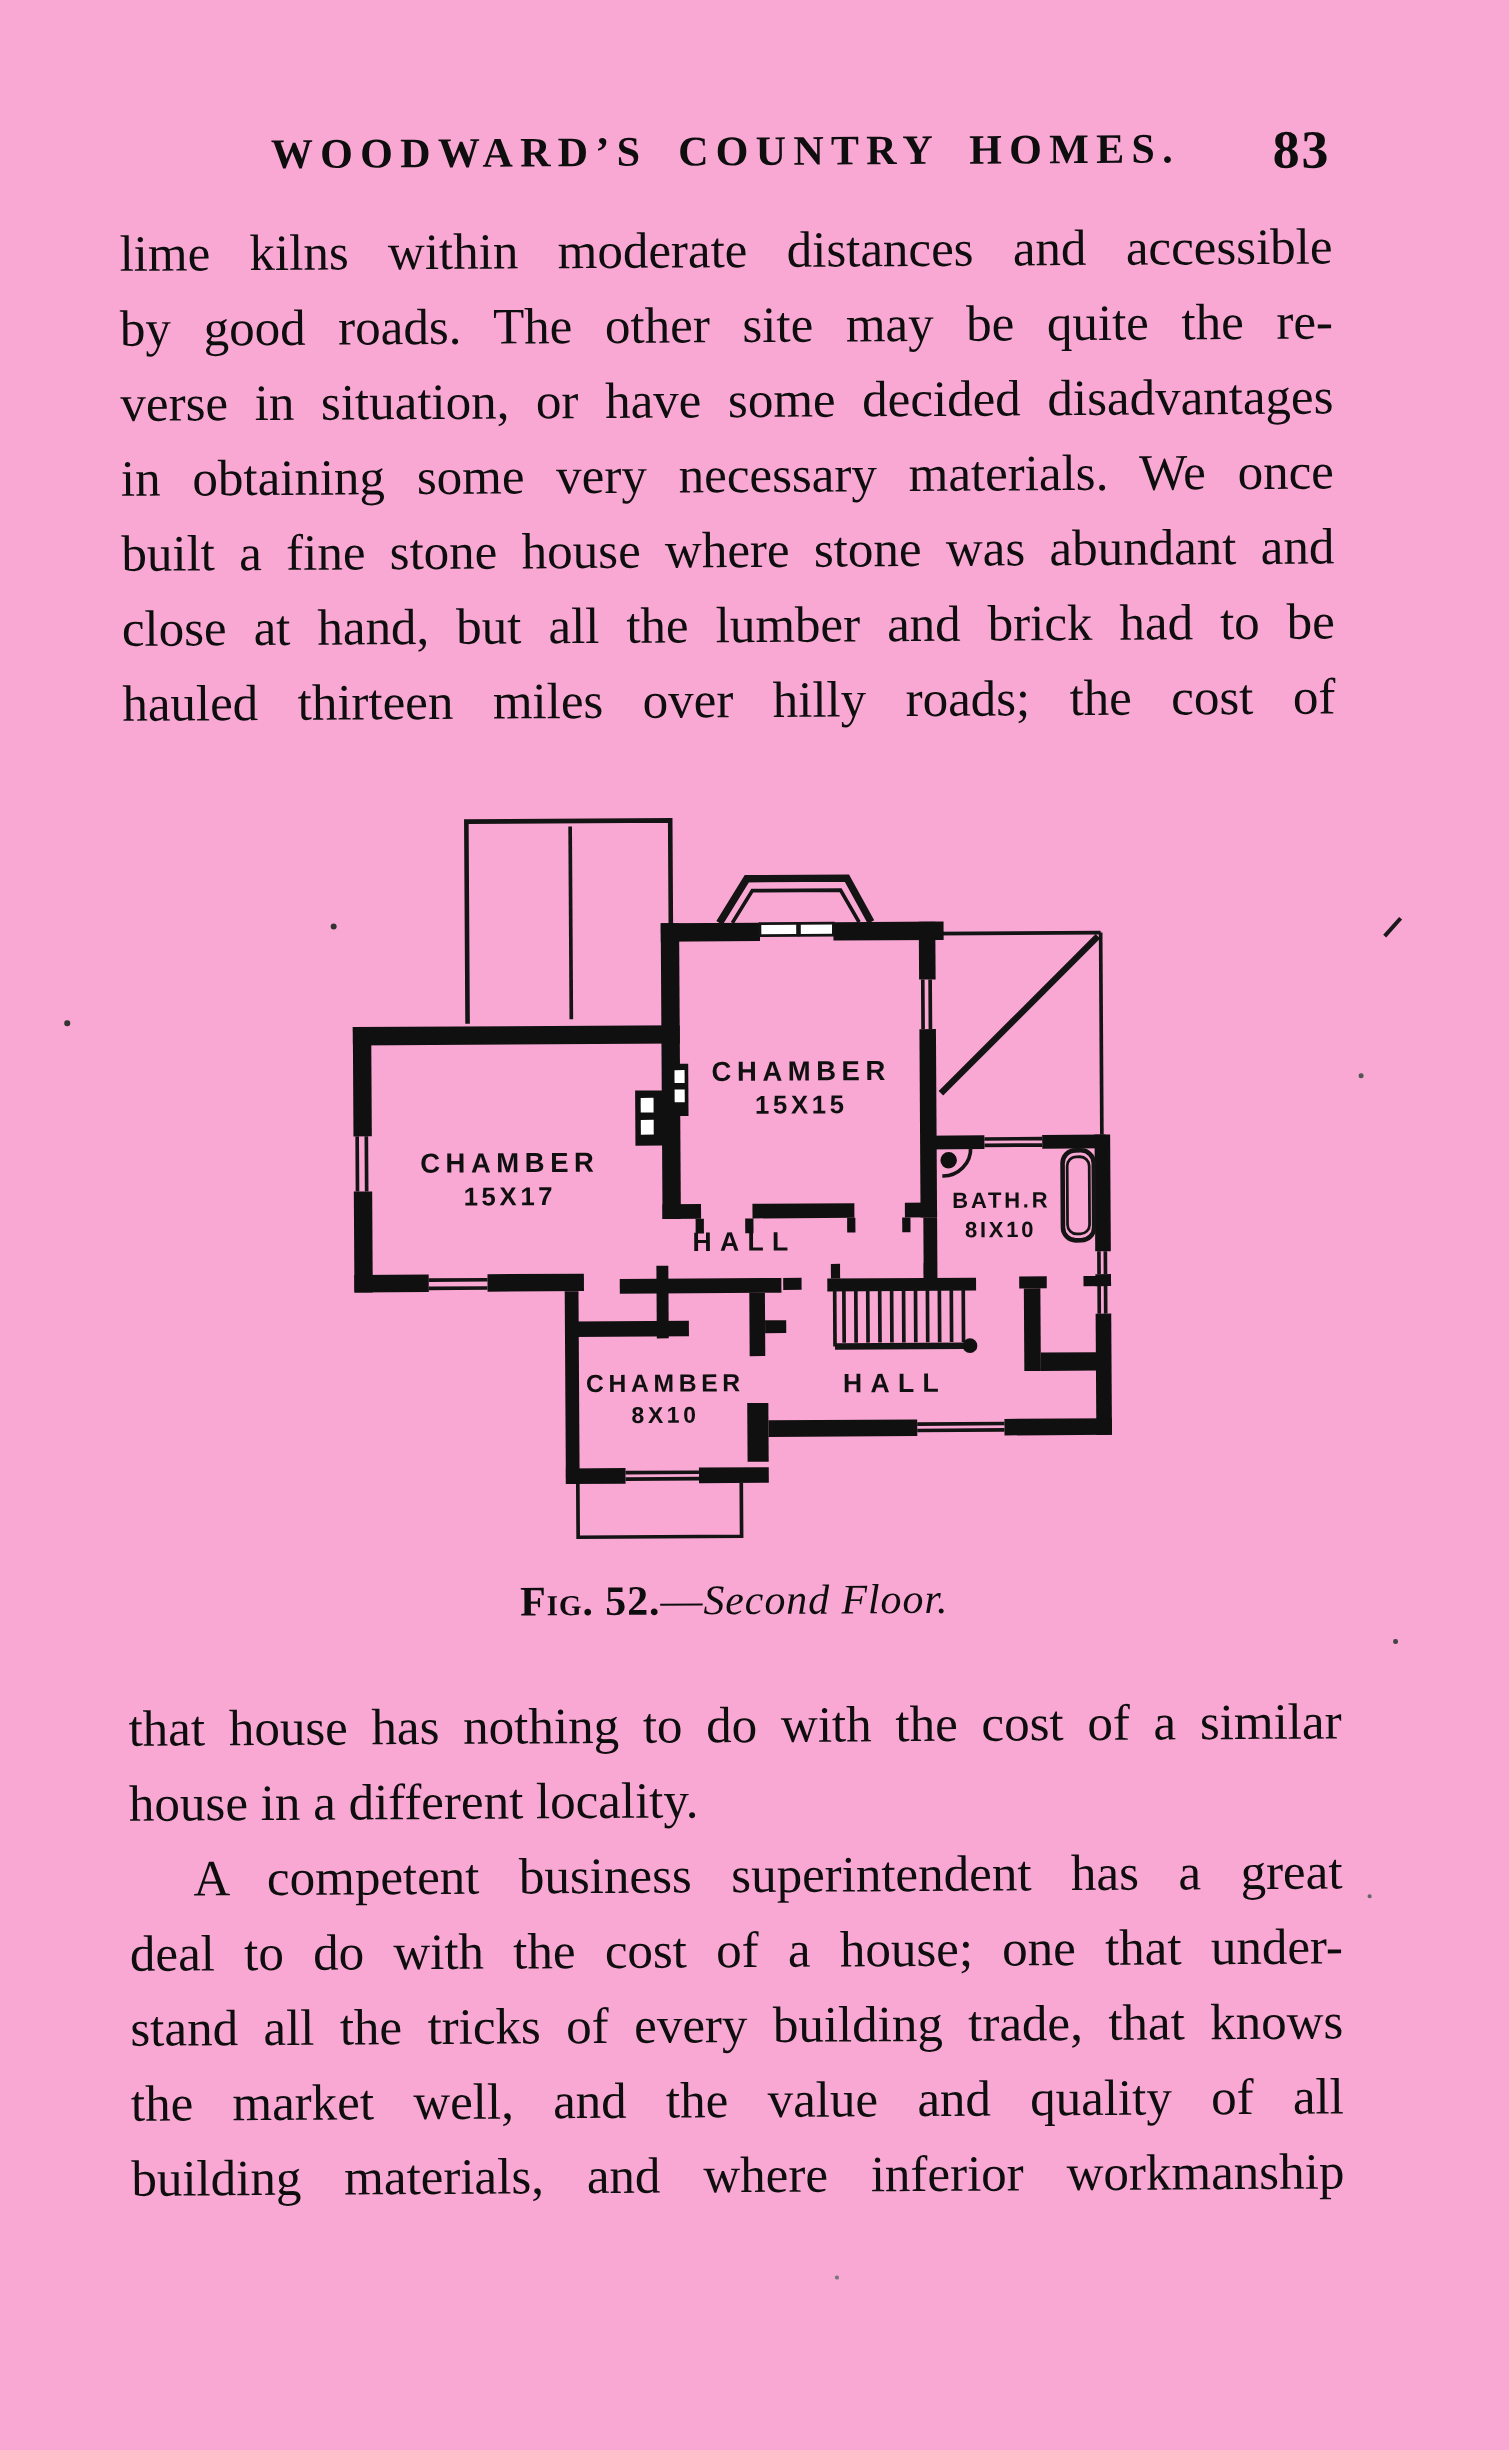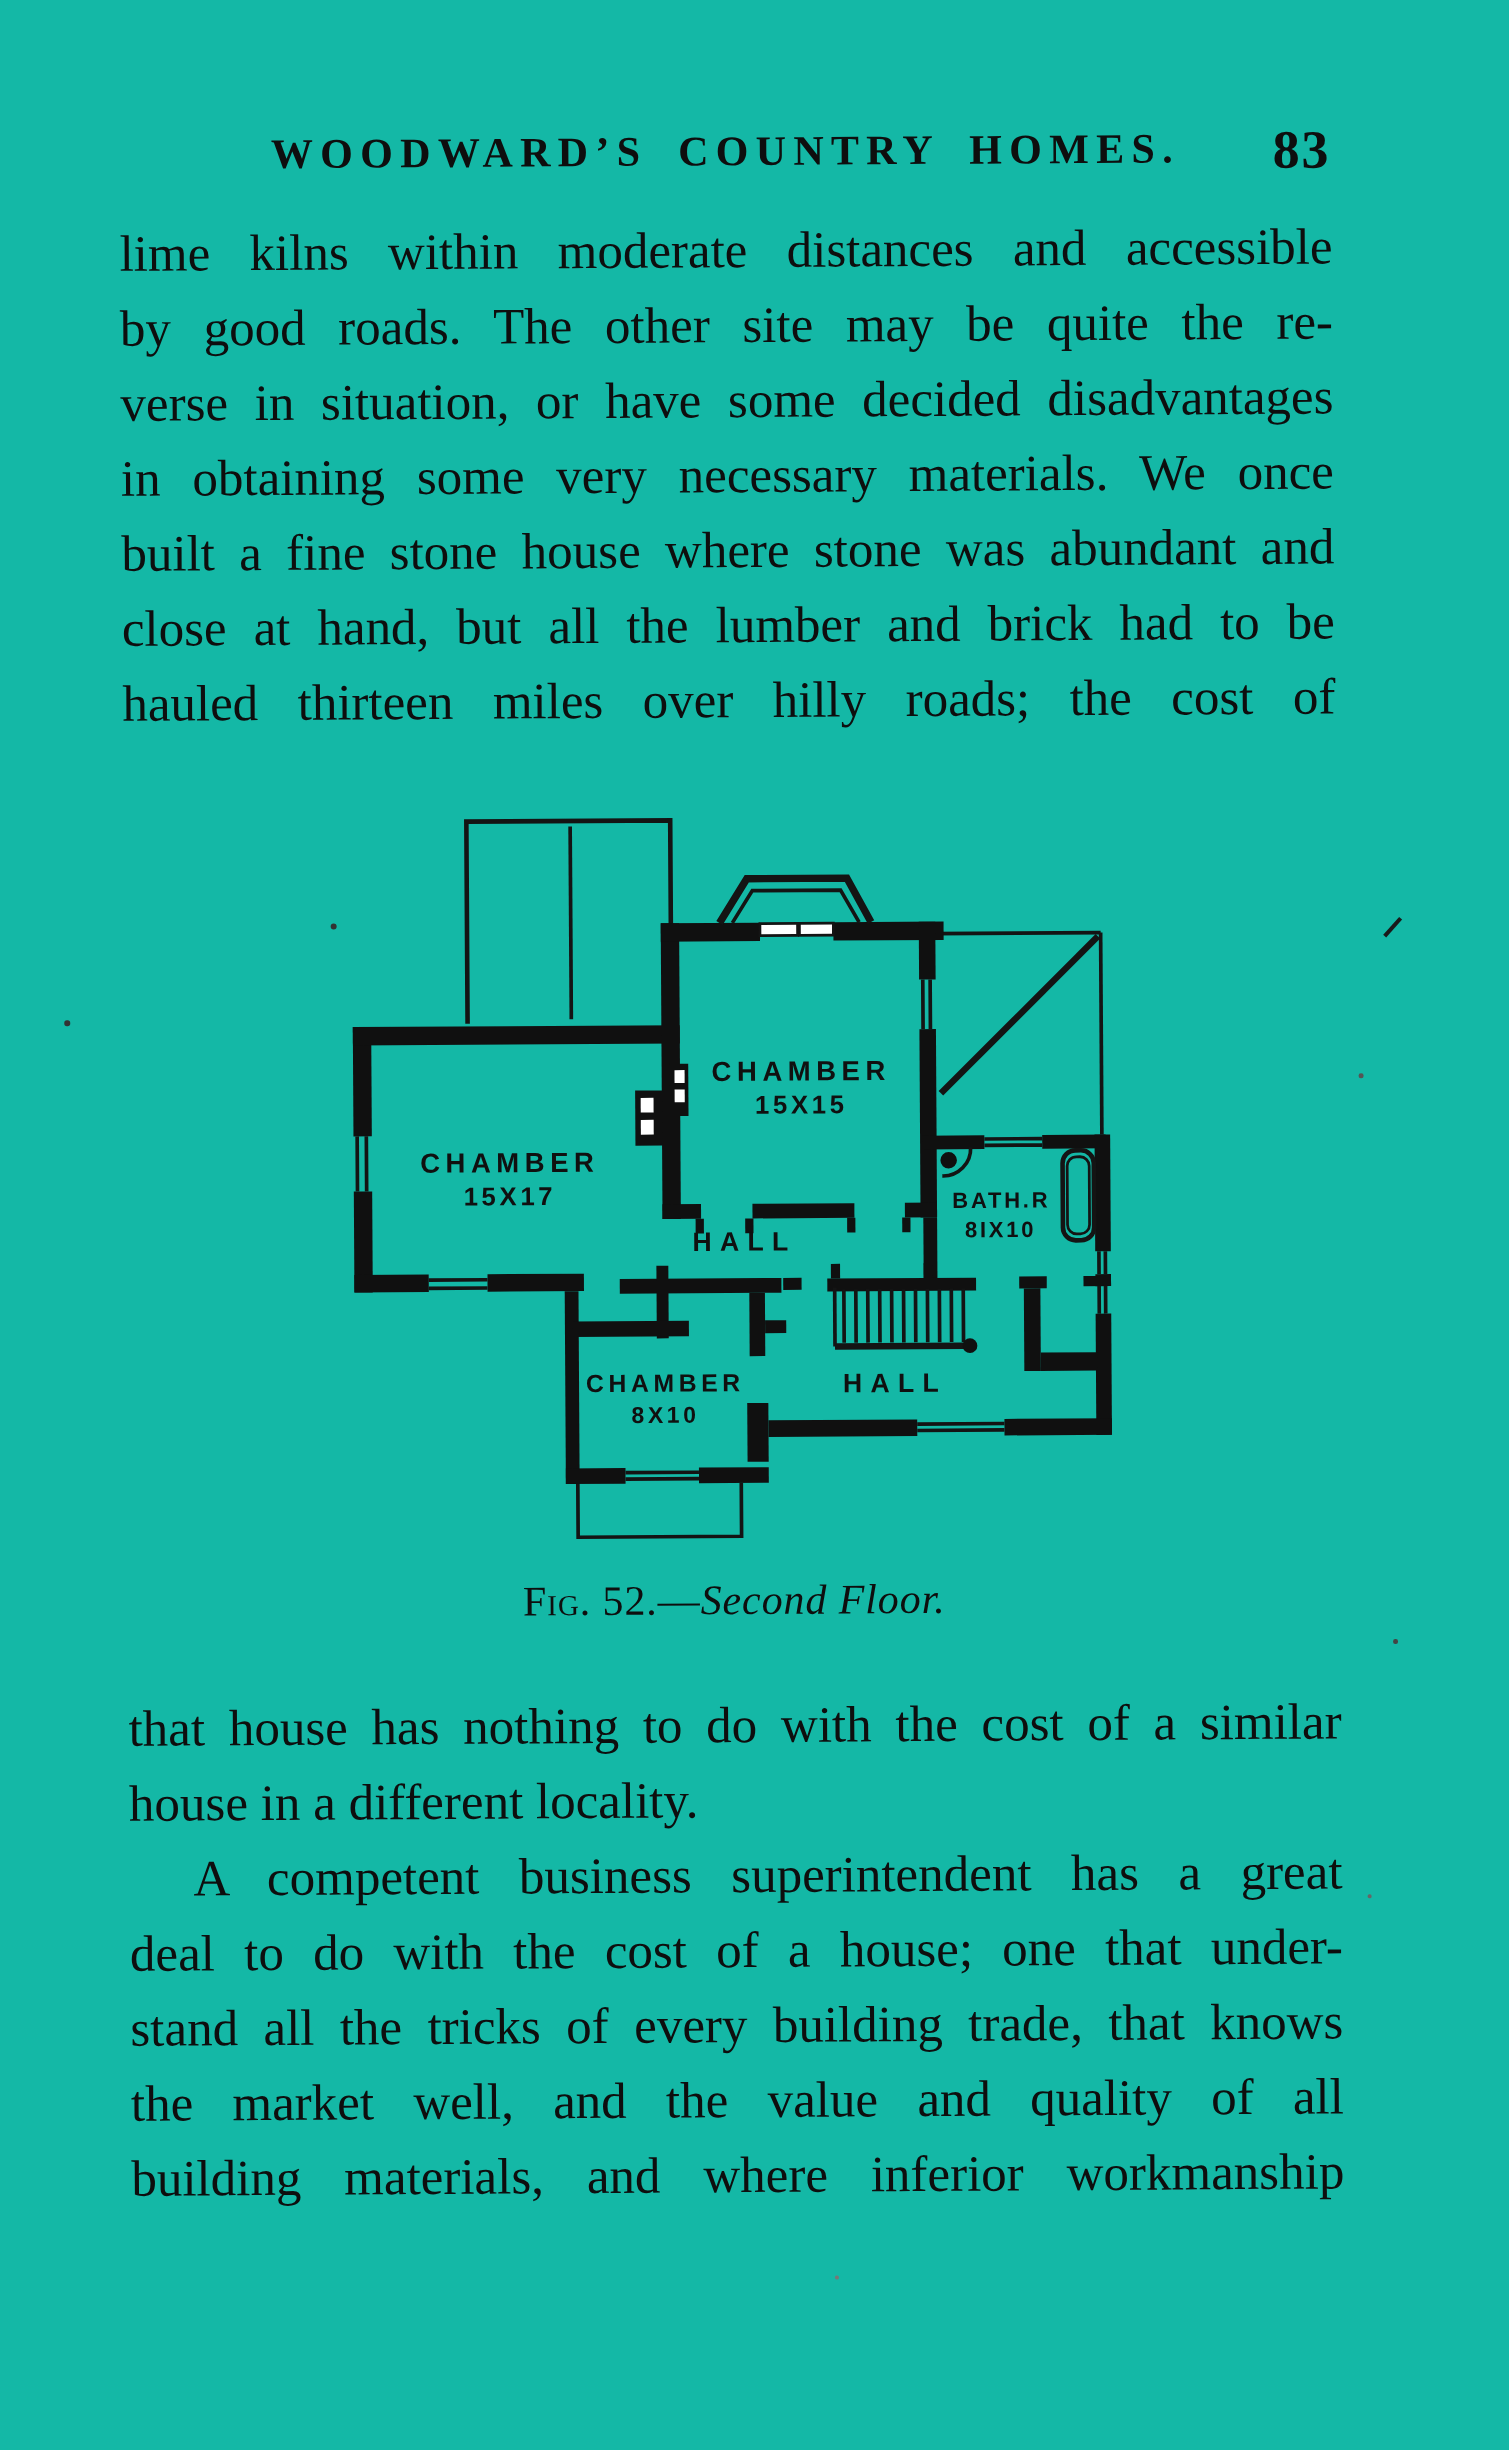--- a/index.html
+++ b/index.html
@@ -1,18 +1,18 @@
 <!DOCTYPE html>
 <html style="font-size:14.7px"><head>
 <meta charset="utf-8">
 <style>
   html,body { margin:0; padding:0; background:#e8e8e8; }
   #page {
     position:relative; width:1509px; height:2450px;
-    background:#14b8a6; overflow:hidden;
+    background:#f9a8d4; overflow:hidden;
     font-family:"Liberation Serif", serif; color:#0e0e0e;
   }
   #sheet { position:absolute; inset:0; transform:rotate(-0.35deg); transform-origin:50% 40%; }
 
   .header {
     position:absolute; top:127px; left:124px; width:1213px; height:64px;
   }
   .header .title {
     position:absolute; left:0; right:0; text-align:center;
     font-size:42px; font-weight:700; letter-spacing:7.3px; word-spacing:13px;
@@ -34,21 +34,21 @@
   .line.indent { padding-left:64px; }
 
   .figure-wrap { position:absolute; left:322px; top:785px; width:792px; height:764px; }
   .figure-wrap svg { display:block; }
   .plan-label { font-family:"Liberation Sans", sans-serif; font-weight:bold; fill:#101010; }
 
   .caption {
     position:absolute; left:124px; top:1576px; width:1213px;
     text-align:center; font-size:42px; letter-spacing:0.9px;
   }
-  .caption .sc { font-variant:small-caps; }
+  .caption .sc { font-variant:small-caps;font-weight:bold; }
   .caption i { font-style:italic; }
 
   .speck { position:absolute; border-radius:50%; background:#333; }
   .tickmark { position:absolute; width:3.7px; height:24px; background:#1a1a1a; transform:rotate(42deg); }
 </style>
 </head>
 <body>
 
 <div id="page">
   <div id="sheet">

